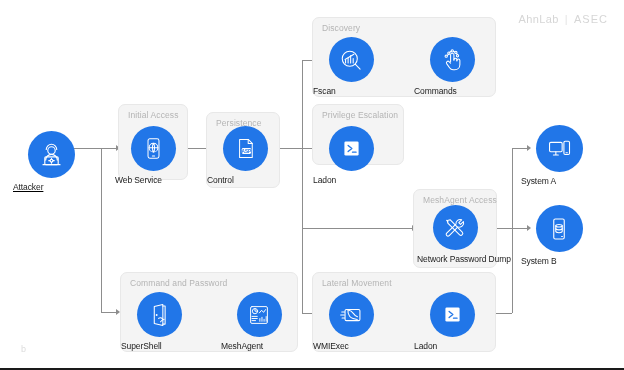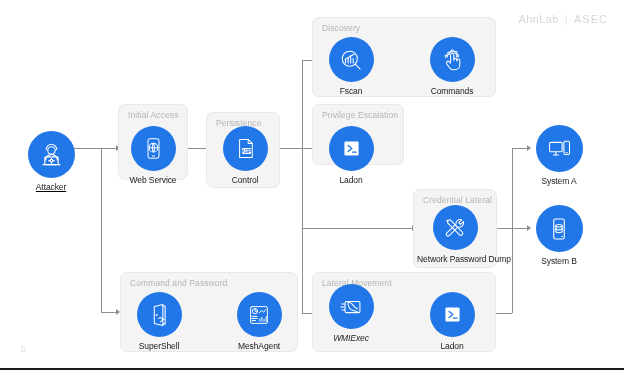--- a/index.html
+++ b/index.html
@@ -52,21 +52,21 @@
     font-size:8.5px;
     color:#b4b4b4;
     white-space:nowrap;
     letter-spacing:.1px;
   }
 
   
   .node{
     position:absolute;
     width:76px;
-    text-align:center;
+    text-align:left;
     transform:translate(-50%,0);
   }
   .node .disc{
     width:45px;height:45px;
     margin:0 auto;
     border-radius:50%;
     background:#2176e8;
     display:flex;align-items:center;justify-content:center;
   }
   .node .disc svg{display:block;}
@@ -142,21 +142,21 @@
   <div class="group" style="left:206px;top:112px;width:74px;height:76px;">
     <div class="group-title">Persistence</div>
   </div>
   <div class="group" style="left:312px;top:17px;width:184px;height:80px;">
     <div class="group-title">Discovery</div>
   </div>
   <div class="group" style="left:312px;top:104px;width:92px;height:61px;">
     <div class="group-title">Privilege Escalation</div>
   </div>
   <div class="group" style="left:413px;top:189px;width:84px;height:79px;">
-    <div class="group-title">Credential Lateral</div>
+    <div class="group-title">MeshAgent Access</div>
   </div>
   <div class="group" style="left:120px;top:272px;width:178px;height:80px;">
     <div class="group-title">Command and Password</div>
   </div>
   <div class="group" style="left:312px;top:272px;width:184px;height:80px;">
     <div class="group-title">Lateral Movement</div>
   </div>
 
   <div class="node big" style="left:51px;top:131px;text-decoration:underline;">
     <div class="disc">
@@ -266,21 +266,21 @@
         <circle cx="11.4" cy="11.6" r="3"></circle>
         <path d="M11.4 8.6v3h3"></path>
         <path d="M16.4 13.6l2.6-3 2.2 2.4 2.3-3.2"></path>
         <path d="M8 17.6h6M8 20h6M8 22.4h4"></path>
         <path d="M17 23.2v-3.1M19.4 23.2v-4.6M21.8 23.2v-2.3M24.2 23.2v-5.4"></path>
       </svg>
     </div>
     <div class="caption">MeshAgent</div>
   </div>
 
-  <div class="node" style="left:351px;top:284px;font-style:italic;">
+  <div class="node" style="left:351px;top:292px;">
     <div class="disc">
       <svg width="28" height="28" viewBox="0 0 32 32" fill="none" stroke="#ffffff" stroke-width="1.2" stroke-linecap="round" stroke-linejoin="round">
         <rect x="9.2" y="9.6" width="17" height="12.8" rx="1.6"></rect>
         <path d="M12.6 10.4c2.6.4 4.8 1.9 6.3 4 1.2 1.7 2.6 3 4.5 3.6"></path>
         <path d="M12.6 10.4c-.4 2.6.2 5 1.8 7 1 1.3 2.4 2.2 4 2.6l4.7 1.2"></path>
         <path d="M5.4 12.6h3.2M4.2 16h4.2M5.8 19.4h2.9"></path>
       </svg>
     </div>
     <div class="caption">WMIExec</div>
   </div>

